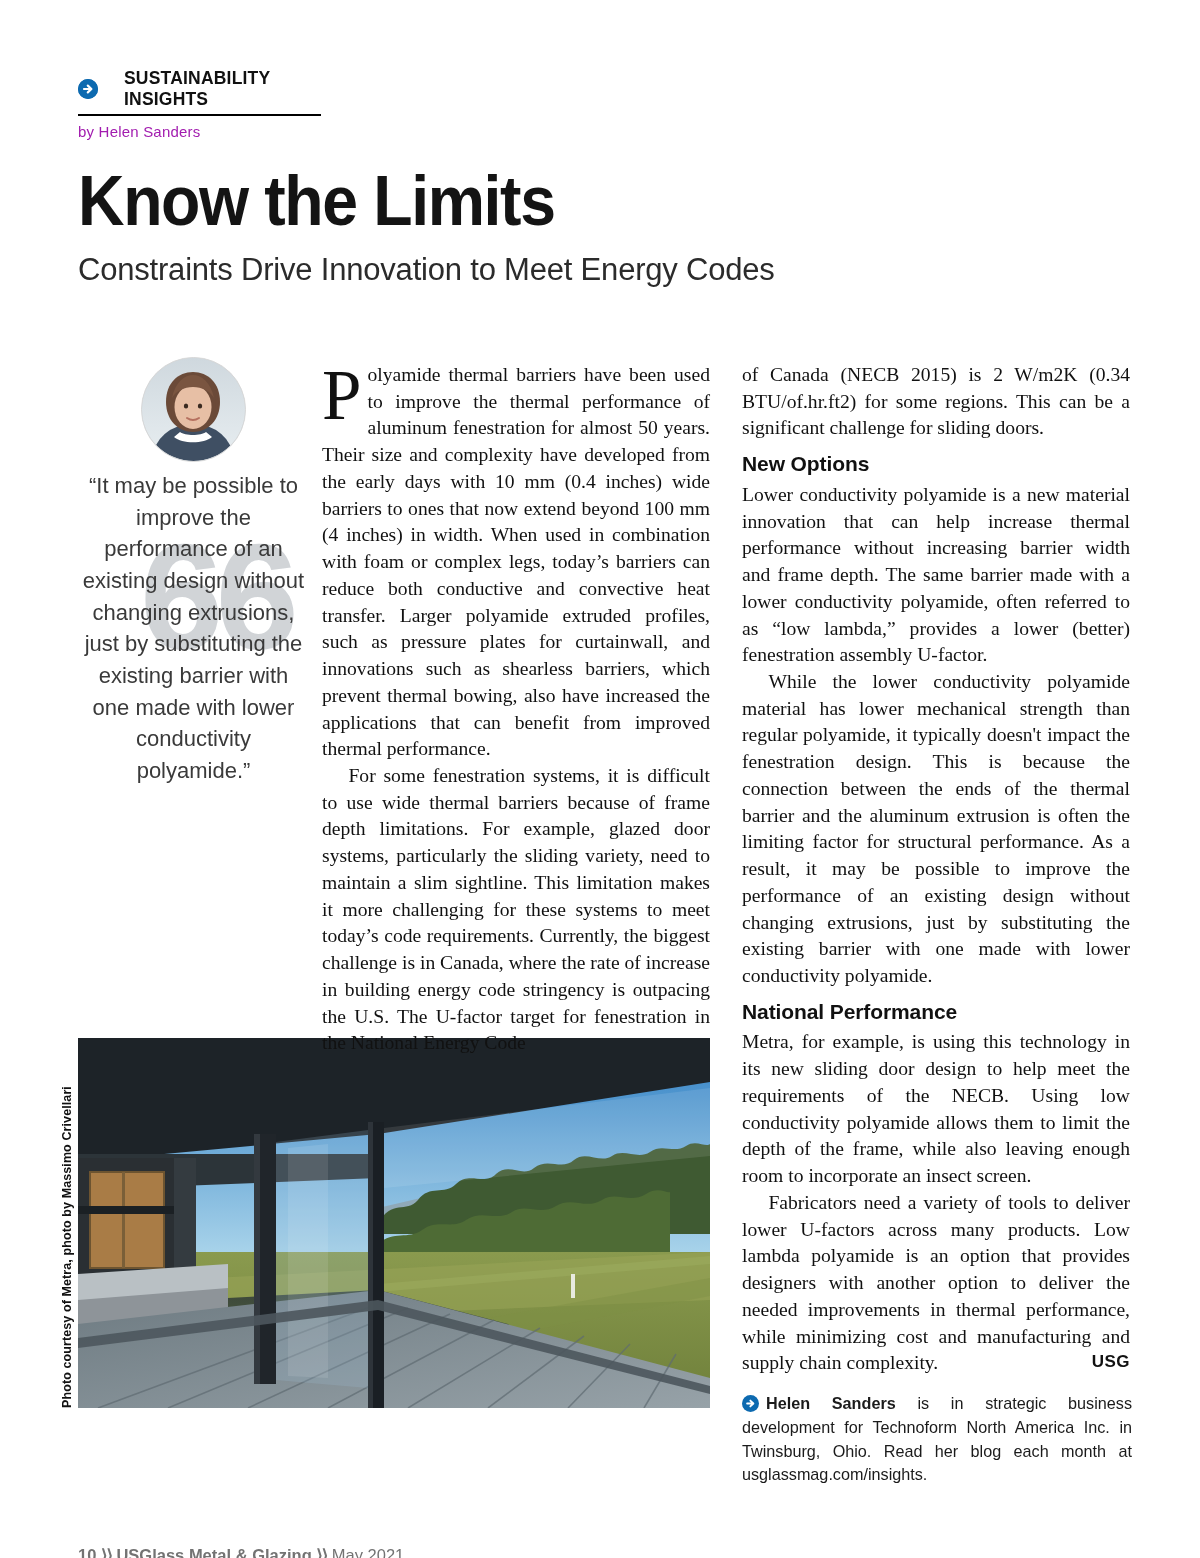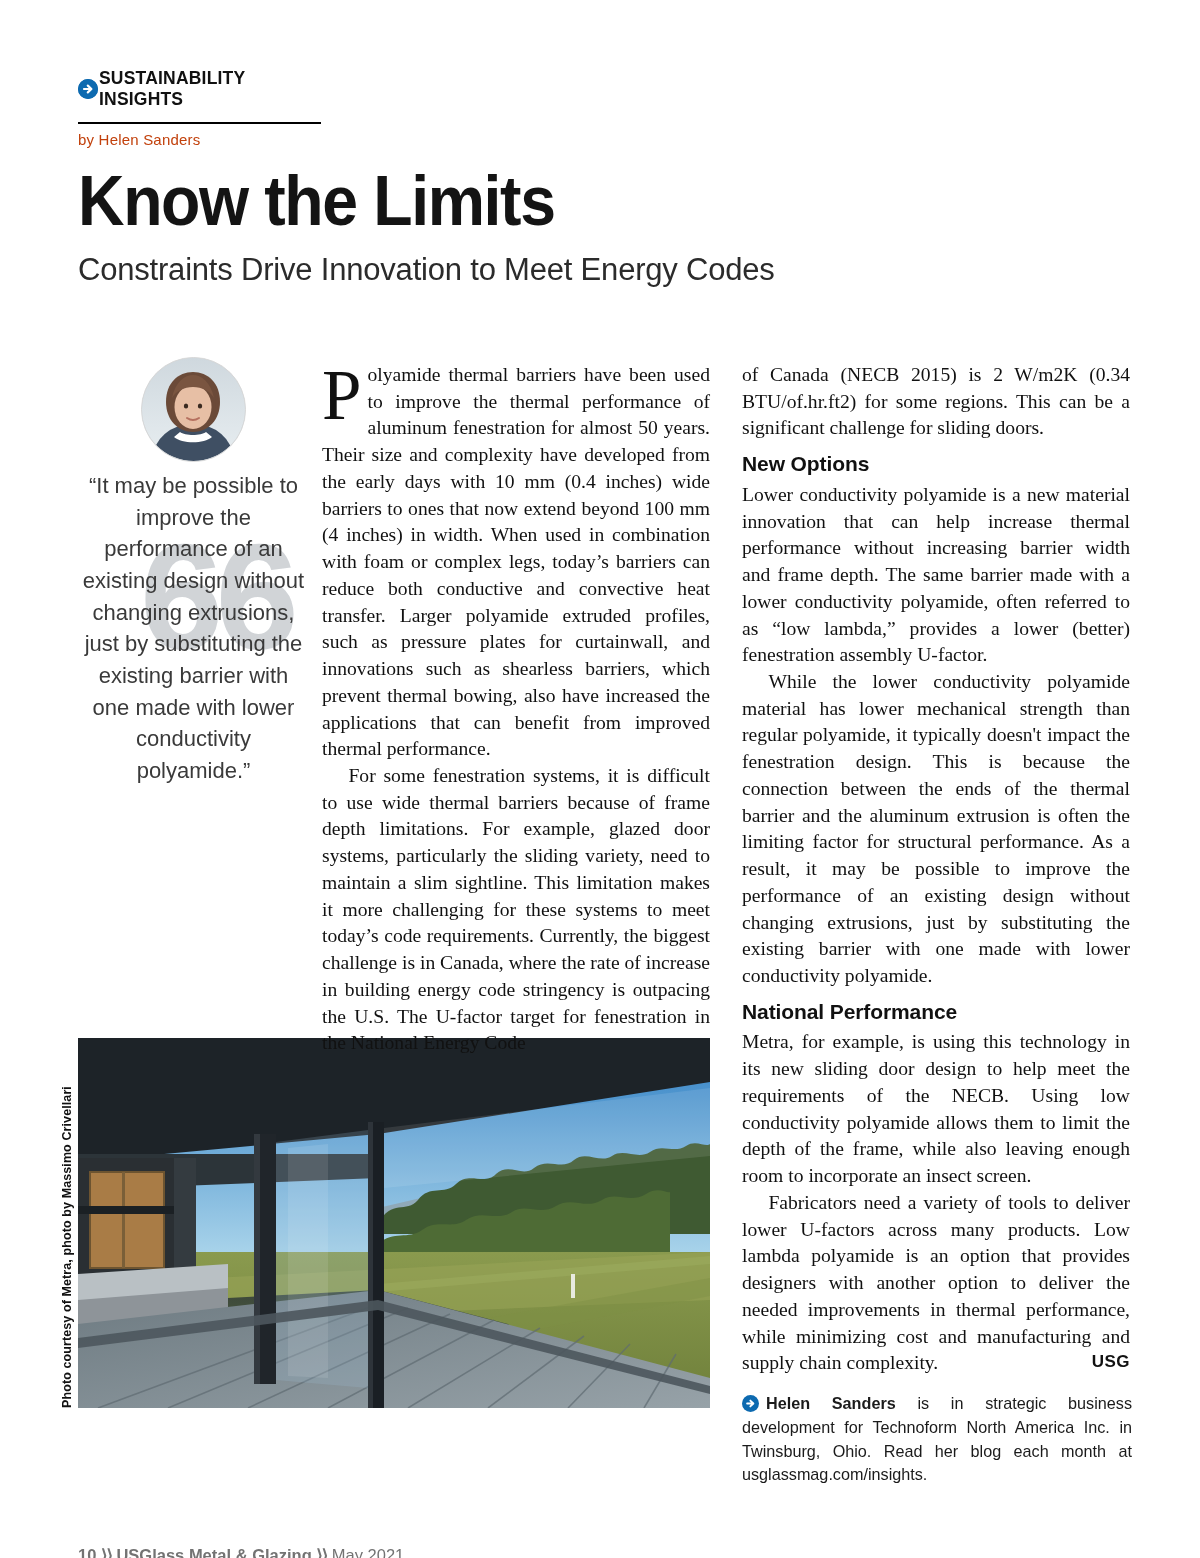--- a/index.html
+++ b/index.html
@@ -25,23 +25,23 @@
   
   .kicker {
     position: absolute;
     left: 78px;
     top: 68px;
     width: 420px;
   }
   .kicker-row {
     display: flex;
     align-items: center;
-    gap: 1px;
+    gap: 26px;
     border-bottom: 2.5px solid #000;
-    padding-bottom: 12px;
+    padding-bottom: 4px;
     width: 243px;
   }
   .arrow-badge {
     width: 20px;
     height: 20px;
     border-radius: 50%;
     background: #0d6ab0;
     display: inline-flex;
     align-items: center;
     justify-content: center;
@@ -51,21 +51,21 @@
   .kicker-title {
     font-family: "Liberation Sans", sans-serif;
     font-weight: bold;
     font-size: 17.5px;
     letter-spacing: .2px;
     color: #111;
   }
   .byline {
     font-family: "Liberation Sans", sans-serif;
     font-size: 15px;
-    color: #c2410c;
+    color: #a21caf;
     margin-top: 7px;
     letter-spacing: .2px;
   }
 
   
   .headline {
     position: absolute;
     left: 78px;
     top: 168px;
     font-family: "Liberation Sans", sans-serif;

